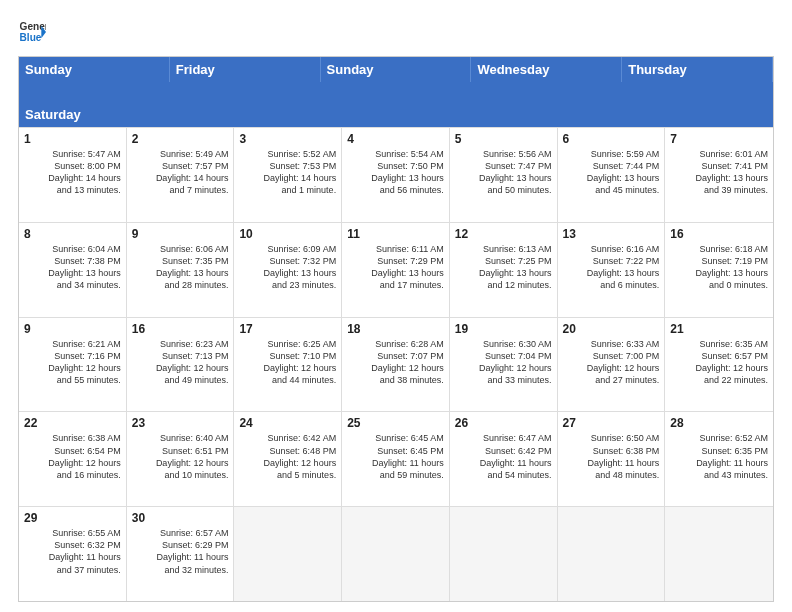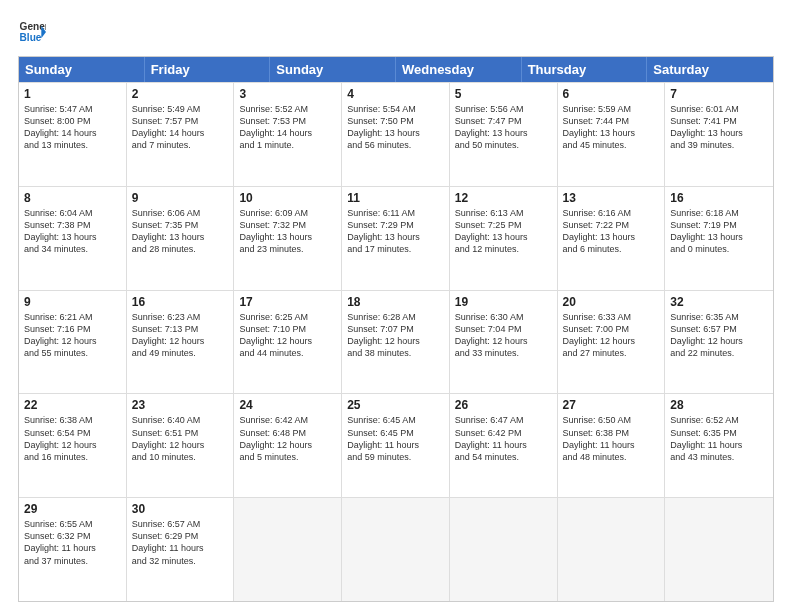--- a/index.html
+++ b/index.html
@@ -46,33 +46,34 @@
       color: #555;
     }
     .calendar {
       flex: 1;
       display: flex;
       flex-direction: column;
       border: 1px solid #ccc;
     }
     .cal-header {
       display: grid;
-      grid-template-columns: repeat(6, 1fr);
+      grid-template-columns: repeat(5, 1fr);
       background: #3a6fc4;
     }
     .cal-header-cell {
       color: #fff;
       font-size: 13px;
       font-weight: bold;
       padding: 5px 6px;
       text-align: left;
       border-right: 1px solid #5a8ad4;
     }
     .cal-header-cell:last-child {
       border-right: none;
+      margin-top: 20px;
     }
     .cal-body {
       display: flex;
       flex-direction: column;
       flex: 1;
     }
     .cal-row {
       display: grid;
       grid-template-columns: repeat(7, 1fr);
       flex: 1;
@@ -97,20 +98,21 @@
       font-size: 12px;
       font-weight: bold;
       color: #222;
       margin-bottom: 2px;
       display: block;
     }
     .cell-text {
       font-size: 9px;
       color: #333;
       line-height: 1.35;
+      text-align: right;
     }
   </style>
 </head>
 <body>
 
 <div class="page">
   <div class="header">
     <div class="logo">
       <svg class="logo-icon" viewBox="0 0 36 36">
         <text x="2" y="16" font-size="13" font-weight="bold" fill="#333" font-family="Arial">General</text>
@@ -213,21 +215,21 @@
           </div>
           <div class="cal-cell">
             <span class="day-number">19</span>
             <div class="cell-text">Sunrise: 6:30 AM<br>Sunset: 7:04 PM<br>Daylight: 12 hours<br>and 33 minutes.</div>
           </div>
           <div class="cal-cell">
             <span class="day-number">20</span>
             <div class="cell-text">Sunrise: 6:33 AM<br>Sunset: 7:00 PM<br>Daylight: 12 hours<br>and 27 minutes.</div>
           </div>
           <div class="cal-cell">
-            <span class="day-number">32</span>
+            <span class="day-number">21</span>
             <div class="cell-text">Sunrise: 6:35 AM<br>Sunset: 6:57 PM<br>Daylight: 12 hours<br>and 22 minutes.</div>
           </div>
         </div>
         <div class="cal-row">
           <div class="cal-cell">
             <span class="day-number">22</span>
             <div class="cell-text">Sunrise: 6:38 AM<br>Sunset: 6:54 PM<br>Daylight: 12 hours<br>and 16 minutes.</div>
           </div>
           <div class="cal-cell">
             <span class="day-number">23</span>

